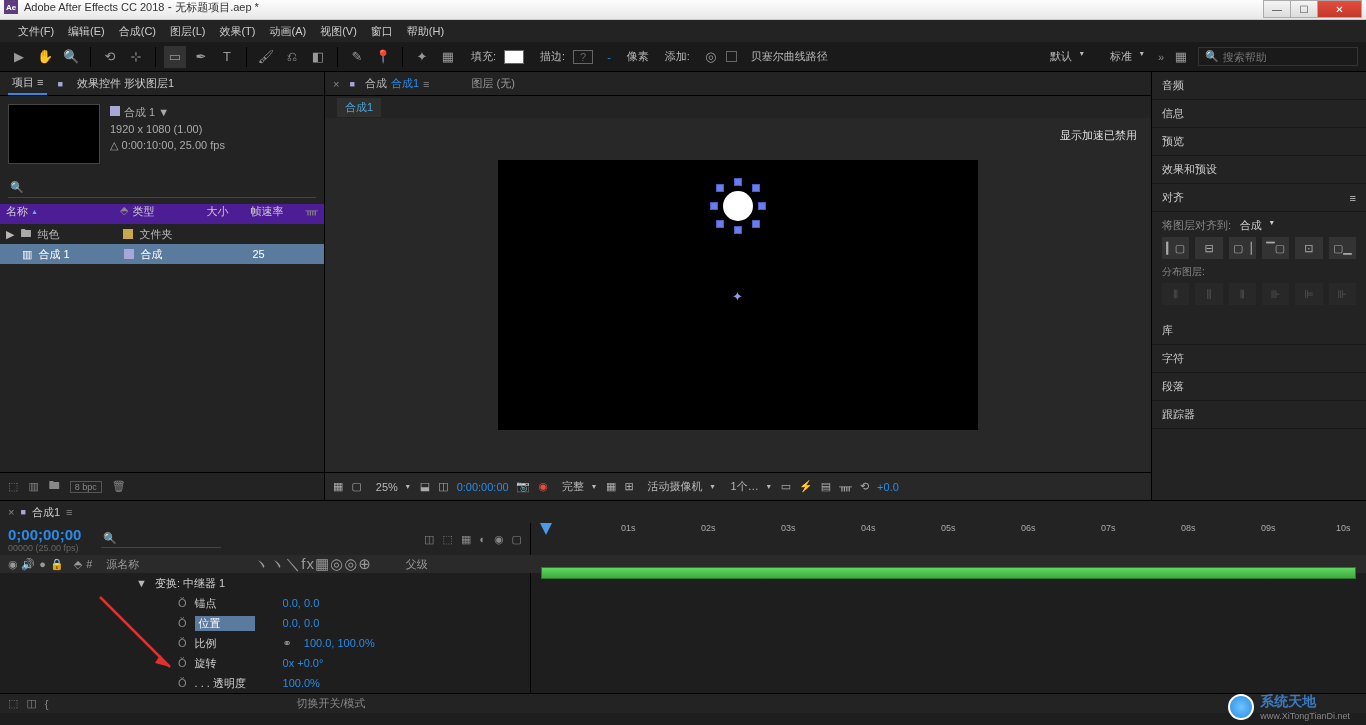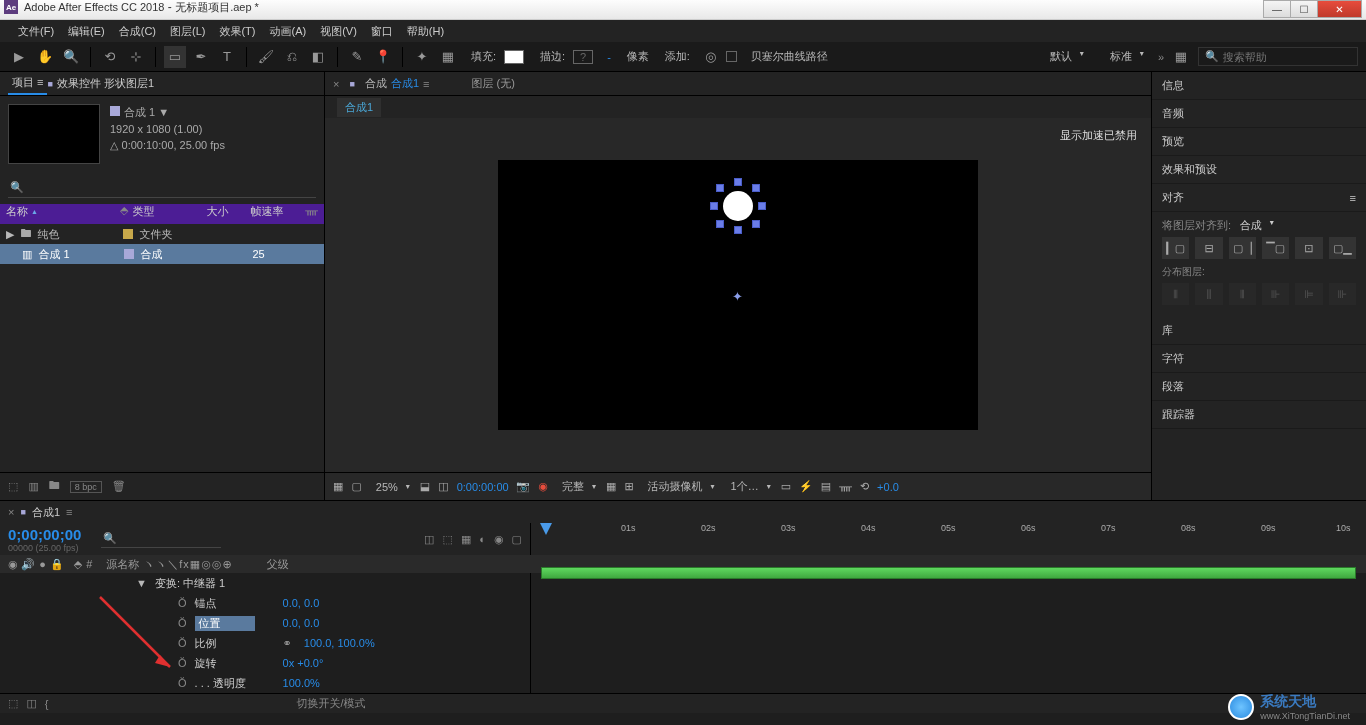--- a/index.html
+++ b/index.html
@@ -22,21 +22,21 @@
 .tb-text{color:#b8b8b8;margin:0 6px}
 .tb-link{color:#288ce8;margin:0 6px}
 .checkbox{width:11px;height:11px;border:1px solid #666;margin-right:4px;display:inline-block}
 .dropdown{color:#b8b8b8;padding:2px 14px 2px 6px;position:relative}
 .dropdown:after{content:"▾";position:absolute;right:2px;font-size:8px}
 .tb-right{margin-left:auto;display:flex;align-items:center;gap:6px}
 .search-box{display:flex;align-items:center;background:#1a1a1a;border:1px solid #333;padding:2px 6px;width:160px}
 .search-box input{background:transparent;border:none;color:#888;outline:none;width:100%}
 .main{display:flex;height:428px}
 .left-panel{width:325px;background:#232323;display:flex;flex-direction:column;border-right:1px solid #000}
-.panel-tabs{height:24px;display:flex;align-items:center;padding:0 8px;border-bottom:1px solid #000}
+.panel-tabs{height:24px;display:flex;align-items:center;padding:0 8px;gap:10px;border-bottom:1px solid #000}
 .panel-tab{color:#ccc;padding:3px 4px}
 .panel-tab.active{border-bottom:2px solid #288ce8}
 .project-info{display:flex;padding:8px;gap:10px}
 .thumb{width:92px;height:60px;background:#000;border:1px solid #444}
 .proj-meta{color:#aaa;font-size:10px;line-height:1.5}
 .comp-sq{width:10px;height:10px;background:#a8a8d8;display:inline-block;margin-right:4px}
 .proj-search{margin:6px 8px;display:flex;align-items:center;border-bottom:1px solid #444;padding:3px 2px}
 .proj-search input{background:transparent;border:none;color:#888;outline:none;width:100%}
 .proj-cols{height:20px;display:flex;align-items:flex-start;background:#4c1d95;padding:0 6px;gap:4px;color:#ccc}
 .proj-cols .col{display:flex;align-items:center;gap:3px}
@@ -271,24 +271,24 @@
         <span class="vf-item">▤</span>
         <span class="vf-item">ᚄ</span>
         <span class="vf-item">⟲</span>
         <span class="timecode">+0.0</span>
       </div>
     </div>
   </div>
 
   <div class="right-panel">
     <div class="rp-item">
+        <span>音频</span>
+      </div>
+    <div class="rp-item">
         <span>信息</span>
-      </div>
-    <div class="rp-item">
-        <span>音频</span>
       </div>
     <div class="rp-item">
         <span>预览</span>
       </div>
     <div class="rp-item">
         <span>效果和预设</span>
       </div>
     <div class="rp-item">
         <span>对齐</span>
         <span>≡</span>
@@ -372,21 +372,21 @@
   </div>
   <div class="tl-cols">
     <div class="tl-cols-left">
       <span>◉</span>
       <span>🔊</span>
       <span>●</span>
       <span>🔒</span>
       <span style="margin-left:6px">⬘</span>
       <span>#</span>
       <span style="margin-left:10px">源名称</span>
-      <span style="font-size:11px;letter-spacing:1px">ヽヽ＼fx▦◎◎⊕</span>
+      <span style="margin-left:110px;font-size:15px;letter-spacing:1px">ヽヽ＼fx▦◎◎⊕</span>
       <span style="margin-left:30px">父级</span>
     </div>
     <div class="tl-cols-right">
         <div class="bar-layer"></div>
       </div>
   </div>
   <div class="tl-row">
     <div class="tl-row-left">
         <div class="prop-indent" style="margin-left:128px">
           <span>▼</span>

